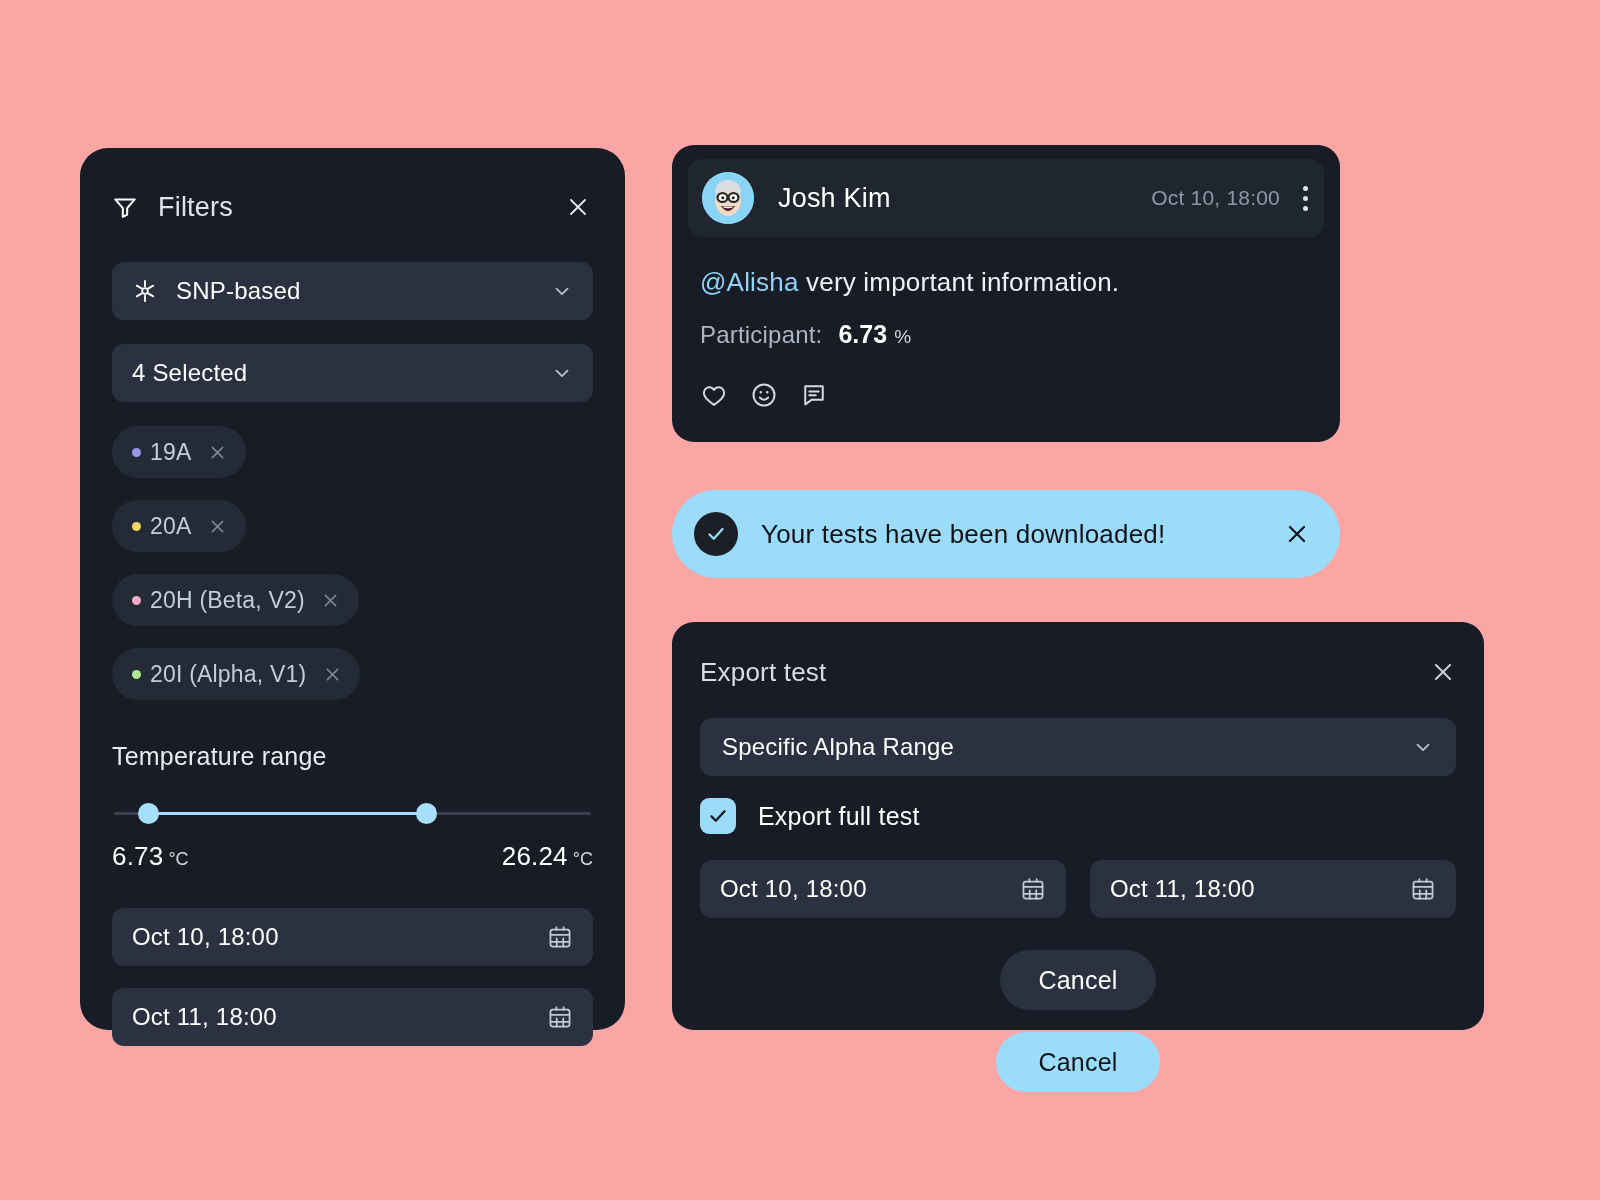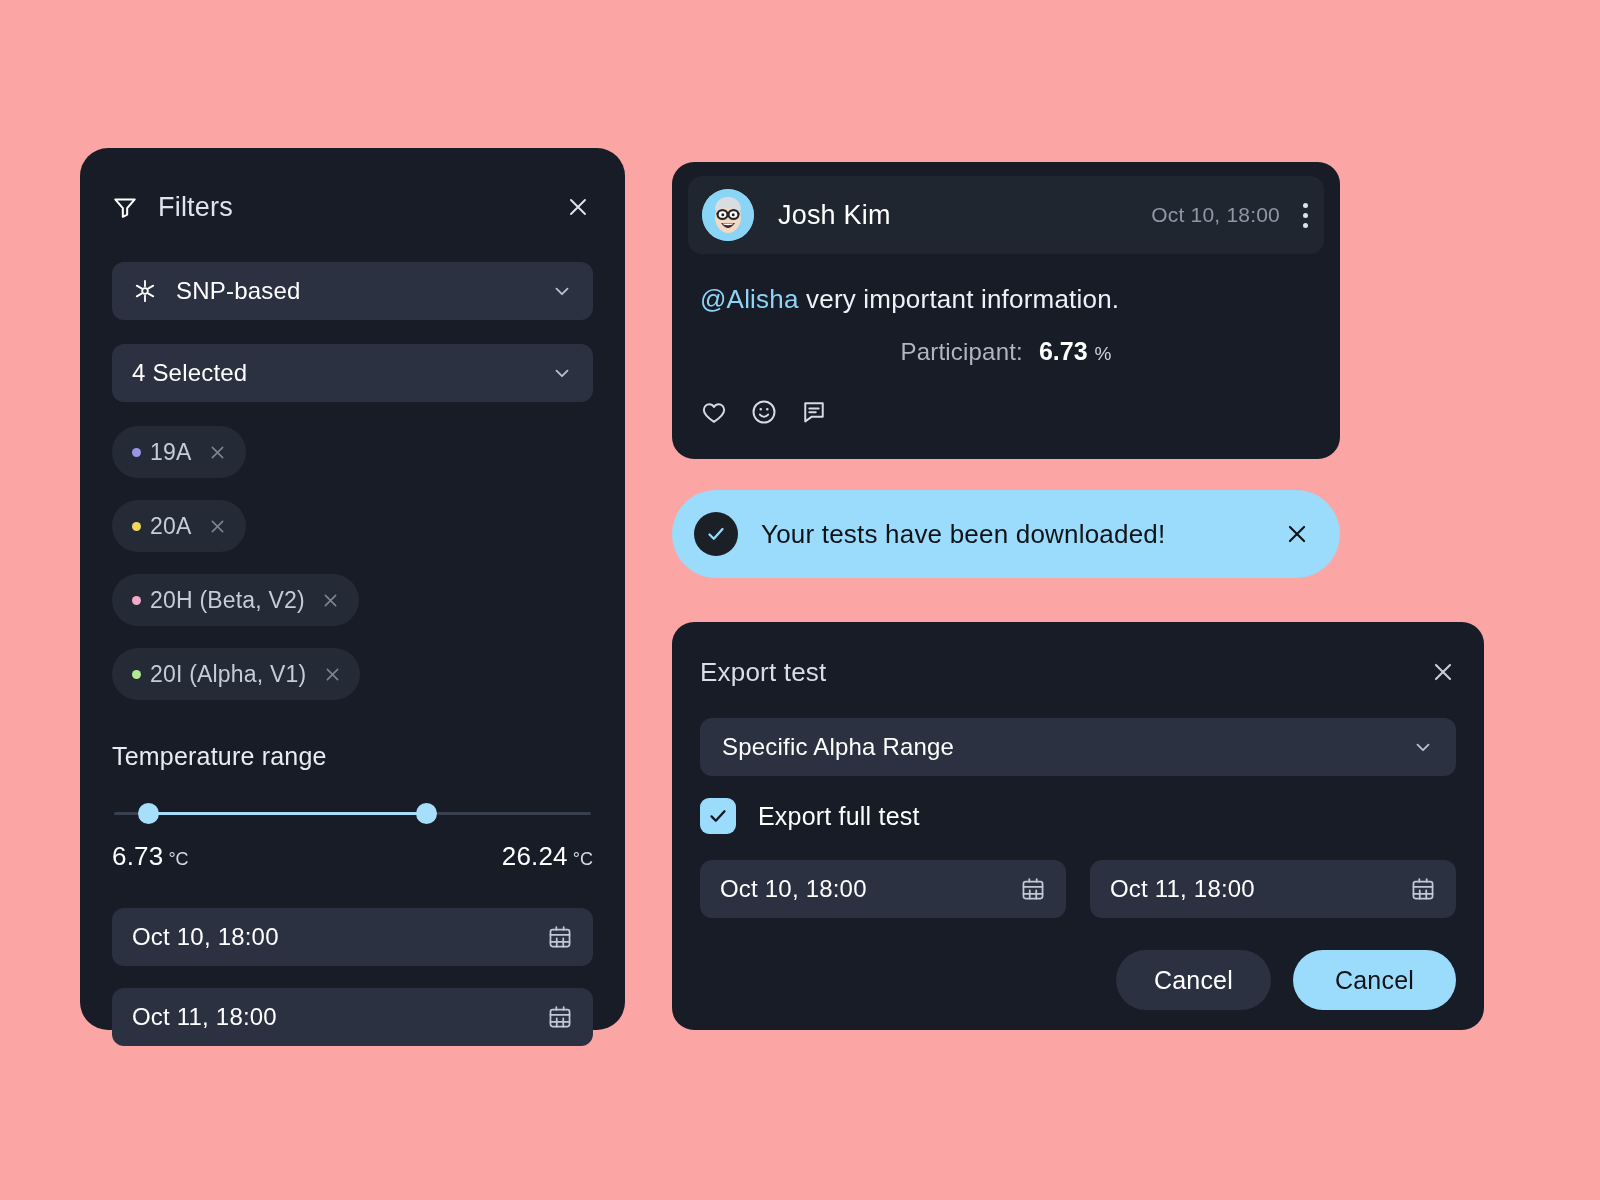--- a/index.html
+++ b/index.html
@@ -168,21 +168,21 @@
     font-size: 24px;
     color: #ffffff;
     letter-spacing: .2px;
   }
   .cal-icon { margin-left: auto; width: 26px; height: 26px; flex: 0 0 auto; }
 
   
   .comment-card {
     position: absolute;
     left: 672px;
-    top: 162px;
+    top: 145px;
     width: 668px;
     height: 297px;
     background: #171c27;
     border-radius: 22px;
     padding: 14px 16px 0 16px;
   }
   .comment-head {
     display: flex;
     align-items: center;
     height: 78px;
@@ -226,21 +226,20 @@
     margin-top: 30px;
     font-size: 26px;
     color: #eef1f6;
     letter-spacing: .2px;
   }
   .mention { color: #8fd3f7; }
   .participant-row {
     margin-top: 22px;
     display: flex;
     align-items: baseline;
-    justify-content: center;
   }
   .participant-label { font-size: 24px; color: #aeb6c2; letter-spacing: .2px; }
   .participant-value { font-size: 25px; color: #ffffff; margin-left: 16px; font-weight: 600; }
   .participant-unit { font-size: 19px; color: #ccd3dd; margin-left: 7px; }
 
   .reactions {
     margin-top: 32px;
     display: flex;
     gap: 22px;
     align-items: center;
@@ -333,20 +332,21 @@
   }
 
   .date-row { display: flex; gap: 24px; margin-bottom: 32px; }
   .date-row .date-field { flex: 1; margin-bottom: 0; }
 
   .actions {
     display: flex;
     justify-content: flex-end;
     gap: 22px;
     align-items: center;
+    flex-direction: column;
   }
   .btn {
     height: 60px;
     border-radius: 30px;
     display: flex;
     align-items: center;
     justify-content: center;
     padding: 0 38px;
     font-size: 25px;
     letter-spacing: .2px;

